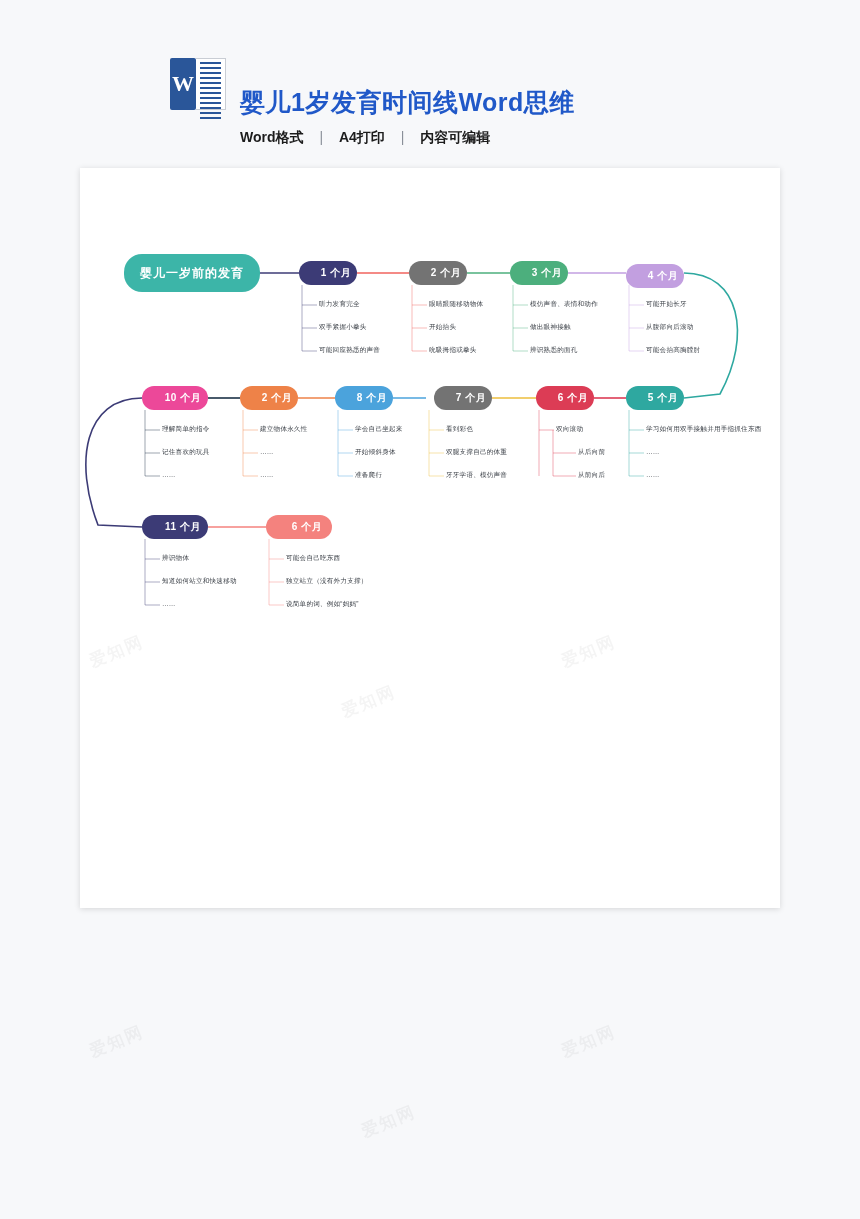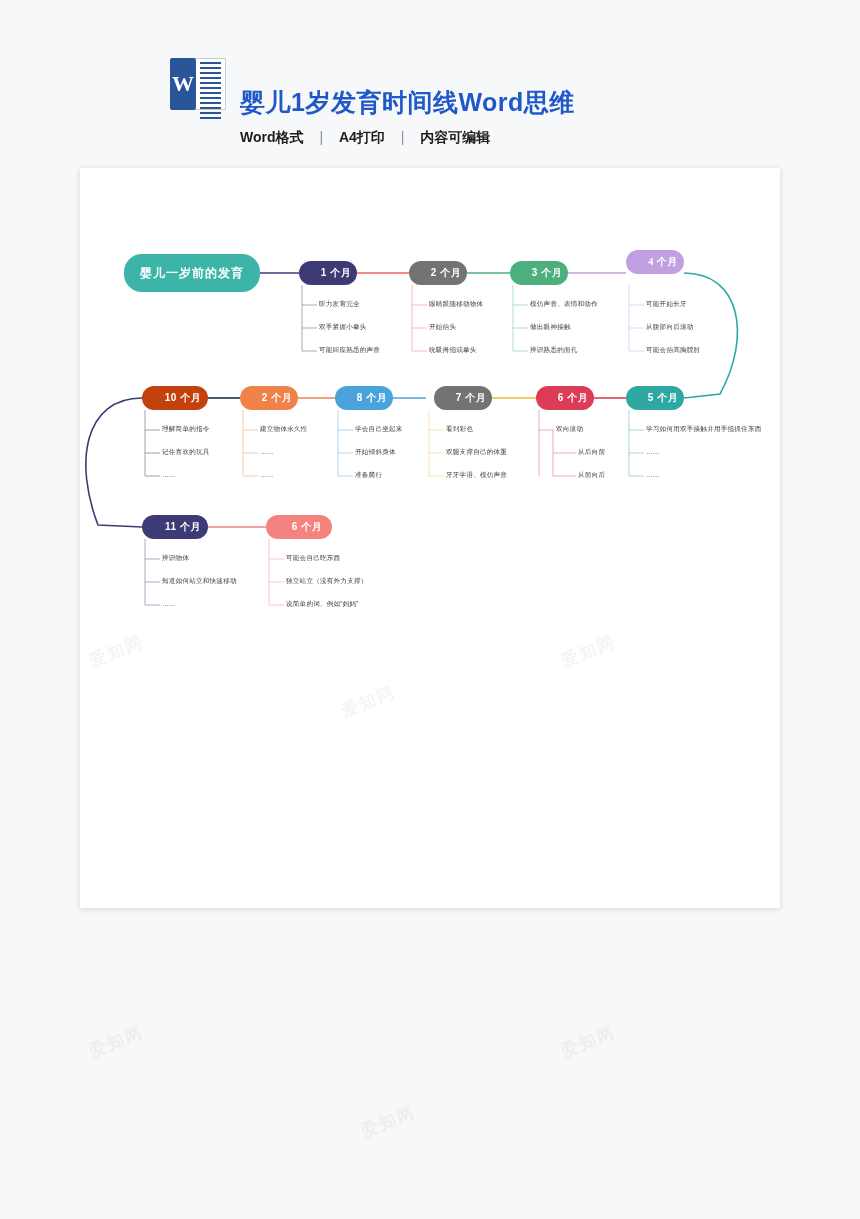--- a/index.html
+++ b/index.html
@@ -274,21 +274,21 @@
         </div>
         <div class="leaf" style="left: 349px; top: 133px;">眼睛跟随移动物体</div>
         <div class="leaf" style="left: 349px; top: 156px;">开始抬头</div>
         <div class="leaf" style="left: 349px; top: 179px;">吮吸拇指或拳头</div>
         <div class="node month" style="left: 430px; top: 93px; width: 58px; background: rgb(76, 175, 125);">
           <span>3 个月</span>
         </div>
         <div class="leaf" style="left: 450px; top: 133px;">模仿声音、表情和动作</div>
         <div class="leaf" style="left: 450px; top: 156px;">做出眼神接触</div>
         <div class="leaf" style="left: 450px; top: 179px;">辨识熟悉的面孔</div>
-        <div class="node month" style="left: 546px; top: 82px; width: 58px; background: rgb(194, 159, 224); font-family: Liberation Serif, serif;">
+        <div class="node month" style="left: 546px; top: 96px; width: 58px; background: rgb(194, 159, 224);">
           <span>4 个月</span>
         </div>
         <div class="leaf" style="left: 566px; top: 133px;">可能开始长牙</div>
         <div class="leaf" style="left: 566px; top: 156px;">从腹部向后滚动</div>
         <div class="leaf" style="left: 566px; top: 179px;">可能会抬高胸膛肘</div>
         <div class="node month" style="left: 546px; top: 218px; width: 58px; background: rgb(46, 168, 160);">
           <span>5 个月</span>
         </div>
         <div class="leaf" style="left: 566px; top: 258px;">学习如何用双手接触并用手指抓住东西</div>
         <div class="leaf" style="left: 566px; top: 281px;">……</div>
@@ -310,21 +310,21 @@
         </div>
         <div class="leaf" style="left: 275px; top: 258px;">学会自己坐起来</div>
         <div class="leaf" style="left: 275px; top: 281px;">开始倾斜身体</div>
         <div class="leaf" style="left: 275px; top: 304px;">准备爬行</div>
         <div class="node month" style="left: 160px; top: 218px; width: 58px; background: rgb(238, 130, 72);">
           <span>2 个月</span>
         </div>
         <div class="leaf" style="left: 180px; top: 258px;">建立物体永久性</div>
         <div class="leaf" style="left: 180px; top: 281px;">……</div>
         <div class="leaf" style="left: 180px; top: 304px;">……</div>
-        <div class="node month" style="left: 62px; top: 218px; width: 66px; background: #c2410c;">
+        <div class="node month" style="left: 62px; top: 218px; width: 66px; background: #ec4899;">
           <span>10 个月</span>
         </div>
         <div class="leaf" style="left: 82px; top: 258px;">理解简单的指令</div>
         <div class="leaf" style="left: 82px; top: 281px;">记住喜欢的玩具</div>
         <div class="leaf" style="left: 82px; top: 304px;">……</div>
         <div class="node month" style="left: 62px; top: 347px; width: 66px; background: rgb(60, 59, 118);">
           <span>11 个月</span>
         </div>
         <div class="leaf" style="left: 82px; top: 387px;">辨识物体</div>
         <div class="leaf" style="left: 82px; top: 410px;">知道如何站立和快速移动</div>

